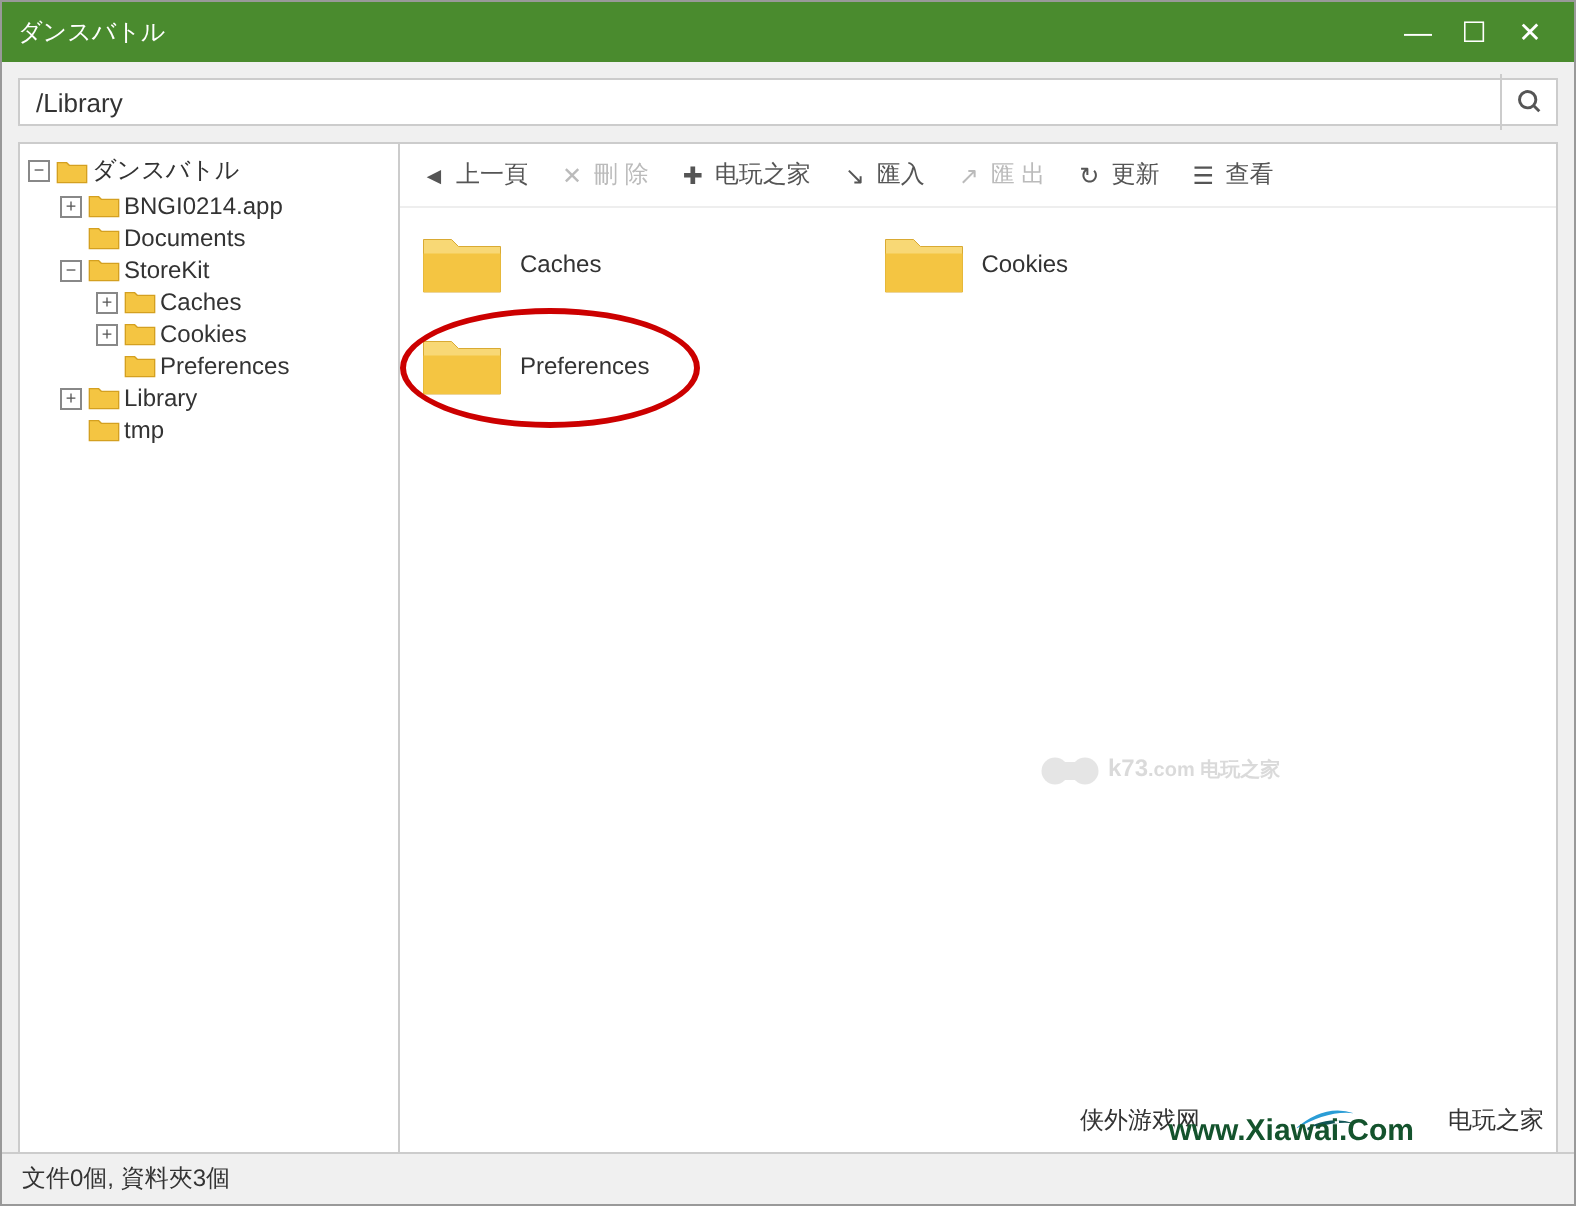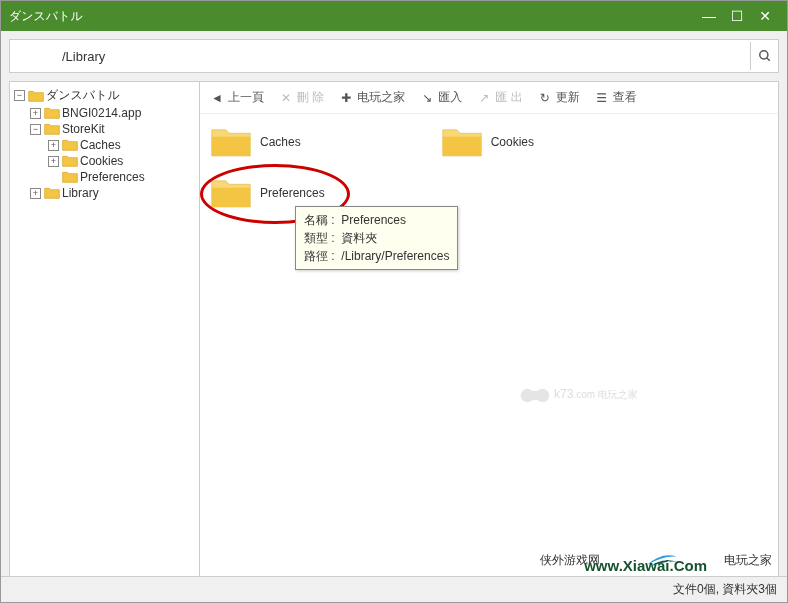--- a/index.html
+++ b/index.html
@@ -3,21 +3,21 @@
   <meta charset="utf-8">
   <style>
     * { margin: 0; padding: 0; box-sizing: border-box; font-family: "Microsoft YaHei", "Segoe UI", sans-serif; font-size: 12px; }
     body { background: #f0f0f0; width: 788px; height: 603px; overflow: hidden; position: relative; border: 1px solid #999; }
     
     .titlebar { background: #4a8b2e; height: 30px; display: flex; align-items: center; padding: 0 8px; color: white; font-size: 13px; }
     .titlebar-title { flex: 1; }
     .titlebar-controls { display: flex; gap: 0; }
     .titlebar-btn { width: 28px; height: 20px; display: flex; align-items: center; justify-content: center; color: white; cursor: pointer; font-size: 14px; }
     
-    .pathbar { background: white; border: 1px solid #ccc; margin: 8px; height: 34px; display: flex; align-items: center; padding-left: 44px; }
+    .pathbar { background: white; border: 1px solid #ccc; margin: 8px; height: 24px; display: flex; align-items: center; }
     .pathbar-input { flex: 1; border: none; padding: 0 8px; height: 100%; font-size: 13px; color: #333; outline: none; }
     .search-btn { width: 28px; height: 28px; border-left: 1px solid #ccc; display: flex; align-items: center; justify-content: center; cursor: pointer; color: #555; }
     
     .main { display: flex; height: 520px; background: white; margin: 0 8px; border: 1px solid #ccc; }
     
     .sidebar { width: 190px; border-right: 1px solid #ccc; overflow: auto; padding: 4px 2px; }
     .tree-item { display: flex; align-items: center; padding: 1px 2px; cursor: pointer; white-space: nowrap; }
     .tree-toggle { width: 11px; height: 11px; border: 1px solid #888; display: inline-flex; align-items: center; justify-content: center; font-size: 9px; margin-right: 3px; color: #555; line-height: 1; background: white; }
     .tree-spacer { width: 14px; display: inline-block; }
     .tree-label { margin-left: 2px; color: #333; font-size: 12px; }
@@ -36,24 +36,24 @@
     .file-grid { flex: 1; padding: 10px 10px; position: relative; }
     .file-row { display: flex; gap: 140px; margin-bottom: 15px; }
     .file-item { display: flex; align-items: center; gap: 8px; cursor: pointer; }
     .file-label { color: #333; font-size: 12px; }
     
     .red-circle { position: absolute; border: 3px solid #c00; border-radius: 50%; width: 150px; height: 60px; left: 0px; top: 50px; pointer-events: none; }
     
     .tooltip { position: absolute; left: 95px; top: 92px; background: #fffff0; border: 1px solid #888; padding: 4px 8px; font-size: 11px; line-height: 1.5; color: #333; box-shadow: 1px 1px 3px rgba(0,0,0,0.2); }
     .tooltip-row { white-space: nowrap; }
     
-    .watermark-1 { position: absolute; left: 320px; top: 270px; opacity: 0.3; display: flex; align-items: center; gap: 4px; font-weight: normal; color: #888; font-size: 14px; }
+    .watermark-1 { position: absolute; left: 320px; top: 270px; opacity: 0.3; display: flex; align-items: center; gap: 4px; font-weight: bold; color: #888; font-size: 14px; }
     .watermark-1 .controller { width: 30px; height: 20px; }
     
-    .statusbar { position: absolute; bottom: 0; left: 0; right: 0; height: 26px; background: #f0f0f0; border-top: 1px solid #ccc; display: flex; align-items: center; padding: 0 10px; font-size: 12px; color: #333; justify-content: flex-end; }
+    .statusbar { position: absolute; bottom: 0; left: 0; right: 0; height: 26px; background: #f0f0f0; border-top: 1px solid #ccc; display: flex; align-items: center; padding: 0 10px; font-size: 12px; color: #333; }
     
     .bottom-logos { position: absolute; right: 15px; bottom: 32px; display: flex; align-items: center; gap: 44px; font-size: 12px; color: #333; }
     .xiawai { font-weight: bold; color: #14532d; font-size: 15px; text-shadow: 1px 1px 0 #fff; }
   </style>
 </head>
 <body>
 
 <div class="titlebar">
   <span class="titlebar-title">ダンスバトル</span>
   <div class="titlebar-controls">
@@ -84,20 +84,27 @@
       <span class="tree-label">ダンスバトル</span>
     </div>
     <div class="tree-item indent-1">
       <span class="tree-toggle">+</span>
       <svg class="folder-icon-sm" viewBox="0 0 24 20">
           <path fill="#f4c542" stroke="#d4a020" d="M1 3 L8 3 L10 5 L23 5 L23 18 L1 18 Z"></path>
         </svg>
       <span class="tree-label">BNGI0214.app</span>
     </div>
     <div class="tree-item indent-1">
+      <span class="tree-spacer"></span>
+      <svg class="folder-icon-sm" viewBox="0 0 24 20">
+          <path fill="#f4c542" stroke="#d4a020" d="M1 3 L8 3 L10 5 L23 5 L23 18 L1 18 Z"></path>
+        </svg>
+      <span class="tree-label">Documents</span>
+    </div>
+    <div class="tree-item indent-1">
       <span class="tree-toggle">−</span>
       <svg class="folder-icon-sm" viewBox="0 0 24 20">
           <path fill="#f4c542" stroke="#d4a020" d="M1 3 L8 3 L10 5 L23 5 L23 18 L1 18 Z"></path>
         </svg>
       <span class="tree-label">StoreKit</span>
     </div>
     <div class="tree-item indent-2">
       <span class="tree-toggle">+</span>
       <svg class="folder-icon-sm" viewBox="0 0 24 20">
           <path fill="#f4c542" stroke="#d4a020" d="M1 3 L8 3 L10 5 L23 5 L23 18 L1 18 Z"></path>
@@ -117,20 +124,27 @@
           <path fill="#f4c542" stroke="#d4a020" d="M1 3 L8 3 L10 5 L23 5 L23 18 L1 18 Z"></path>
         </svg>
       <span class="tree-label">Preferences</span>
     </div>
     <div class="tree-item indent-1">
       <span class="tree-toggle">+</span>
       <svg class="folder-icon-sm" viewBox="0 0 24 20">
           <path fill="#f4c542" stroke="#d4a020" d="M1 3 L8 3 L10 5 L23 5 L23 18 L1 18 Z"></path>
         </svg>
       <span class="tree-label">Library</span>
+    </div>
+    <div class="tree-item indent-1">
+      <span class="tree-spacer"></span>
+      <svg class="folder-icon-sm" viewBox="0 0 24 20">
+          <path fill="#f4c542" stroke="#d4a020" d="M1 3 L8 3 L10 5 L23 5 L23 18 L1 18 Z"></path>
+        </svg>
+      <span class="tree-label">tmp</span>
     </div>
   </div>
 
   <div class="content">
 
     <div class="toolbar">
       <div class="tool-btn">
         <span class="tool-icon">◄</span>
         <span>上一頁</span>
       </div>
@@ -182,25 +196,20 @@
           <svg class="folder-icon-lg" viewBox="0 0 48 40">
               <path fill="#f8d875" stroke="#d4a020" stroke-width="0.5" d="M2 6 L18 6 L22 10 L46 10 L46 36 L2 36 Z"></path>
               <path fill="#f4c542" d="M2 14 L46 14 L46 36 L2 36 Z"></path>
             </svg>
           <span class="file-label">Preferences</span>
         </div>
       </div>
 
       <div class="red-circle"></div>
 
-      <div class="tooltip">
-        <div class="tooltip-row"><span>名稱</span>&nbsp;:&nbsp;&nbsp;<span>Preferences</span></div>
-        <div class="tooltip-row"><span>類型</span>&nbsp;:&nbsp;&nbsp;<span>資料夾</span></div>
-        <div class="tooltip-row"><span>路徑</span>&nbsp;:&nbsp;&nbsp;<span>/Library/Preferences</span></div>
-      </div>
 
       <div class="watermark-1">
         <svg class="controller" viewBox="0 0 40 24" fill="#aaa">
             <ellipse cx="10" cy="14" rx="9" ry="9"></ellipse>
             <ellipse cx="30" cy="14" rx="9" ry="9"></ellipse>
             <rect x="10" y="8" width="20" height="12"></rect>
           </svg>
         <span><span>k73</span><span style="font-size:10px;">.com 电玩之家</span></span>
       </div>
     </div>

